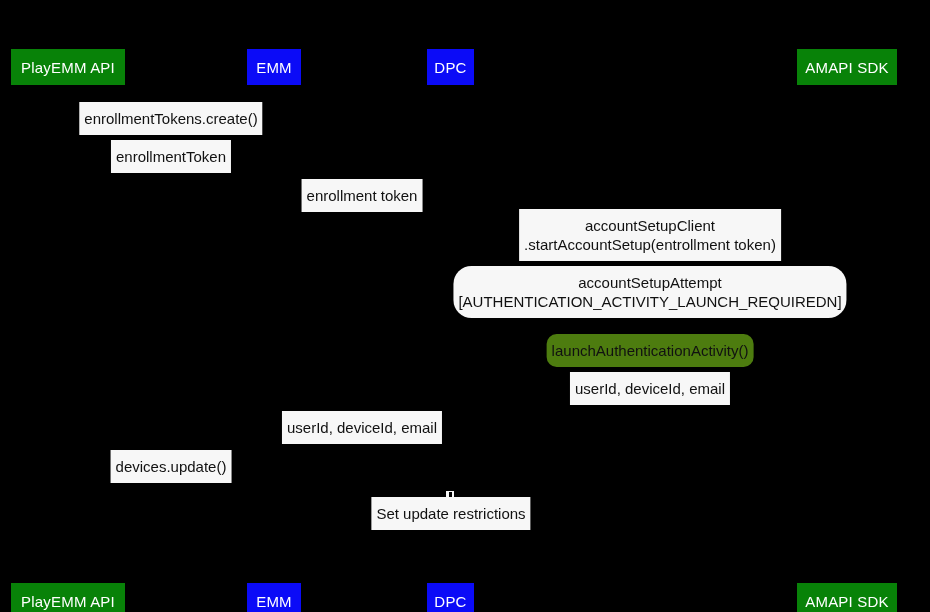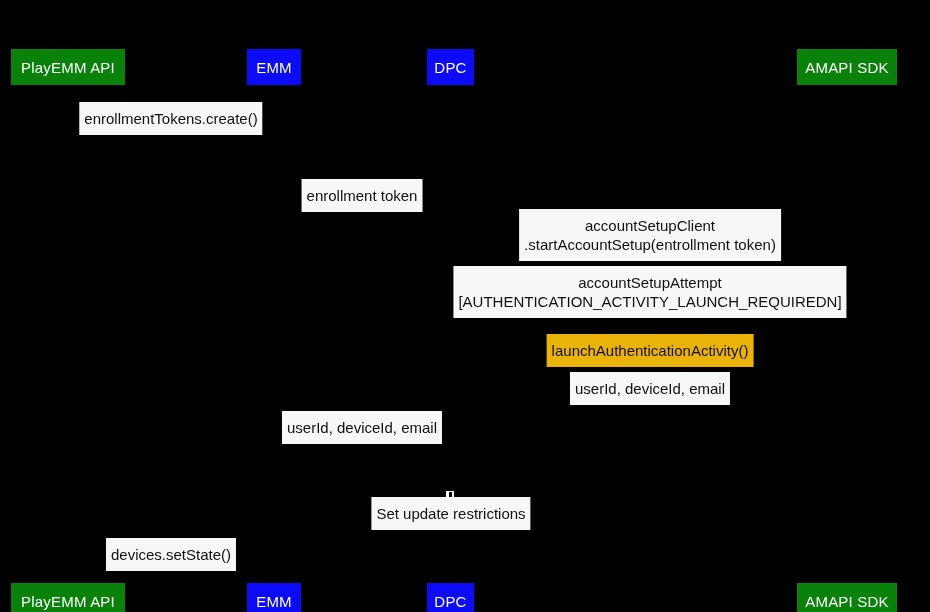--- a/index.html
+++ b/index.html
@@ -37,33 +37,34 @@
 <body>
 
 <div class="canvas" style="background: rgb(0, 0, 0);">
 
   <div class="actor" style="left: 11px; top: 21px; width: 114px; background: rgb(8, 130, 8);">PlayEMM API</div>
   <div class="actor" style="left: 247px; top: 21px; width: 54px; background: rgb(11, 11, 247);">EMM</div>
   <div class="actor" style="left: 427px; top: 21px; width: 47px; background: rgb(11, 11, 247);">DPC</div>
   <div class="actor" style="left: 797px; top: 21px; width: 100px; background: rgb(8, 130, 8);">AMAPI SDK</div>
 
   <div class="msg" style="left: 171px; top: 74px; background: rgb(247, 247, 247);">enrollmentTokens.create()</div>
+  <div class="msg" style="left: 171px; top: 112px; background: rgb(247, 247, 247);">enrollmentToken</div>
   <div class="msg" style="left: 362px; top: 151px; background: rgb(247, 247, 247);">enrollment token</div>
   <div class="msg" style="left: 650px; top: 181px; background: rgb(247, 247, 247);">accountSetupClient
 .startAccountSetup(entrollment token)</div>
-  <div class="msg" style="left: 650px; top: 238px; background: rgb(247, 247, 247);">accountSetupAttempt
+  <div class="msg" style="left: 650px; top: 238px; background: rgb(247, 247, 247); border-radius: 18px;">accountSetupAttempt
 [AUTHENTICATION_ACTIVITY_LAUNCH_REQUIREDN]</div>
-  <div class="msg" style="left: 650px; top: 306px; background: #eab308;">launchAuthenticationActivity()</div>
+  <div class="msg" style="left: 650px; top: 306px; background: #4d7c0f; border-radius: 10px;">launchAuthenticationActivity()</div>
   <div class="msg" style="left: 650px; top: 344px; background: rgb(247, 247, 247);">userId, deviceId, email</div>
   <div class="msg" style="left: 362px; top: 383px; background: rgb(247, 247, 247);">userId, deviceId, email</div>
+  <div class="msg" style="left: 171px; top: 422px; background: rgb(247, 247, 247);">devices.update()</div>
 
   <div class="artifact" style="left:446px; top:463px; width:8px; height:7px; background:#f7f7f7;"></div>
   <div class="artifact" style="left:449px; top:464px; width:3px; height:6px; background:#000;"></div>
 
   <div class="msg" style="left: 451px; top: 469px; background: rgb(247, 247, 247);">Set update restrictions</div>
-  <div class="msg" style="left: 171px; top: 510px; background: rgb(247, 247, 247);">devices.setState()</div>
 
   <div class="actor" style="left: 11px; top: 555px; width: 114px; background: rgb(8, 130, 8);">PlayEMM API</div>
   <div class="actor" style="left: 247px; top: 555px; width: 54px; background: rgb(11, 11, 247);">EMM</div>
   <div class="actor" style="left: 427px; top: 555px; width: 47px; background: rgb(11, 11, 247);">DPC</div>
   <div class="actor" style="left: 797px; top: 555px; width: 100px; background: rgb(8, 130, 8);">AMAPI SDK</div>
 
 </div>
 
 </body></html>

